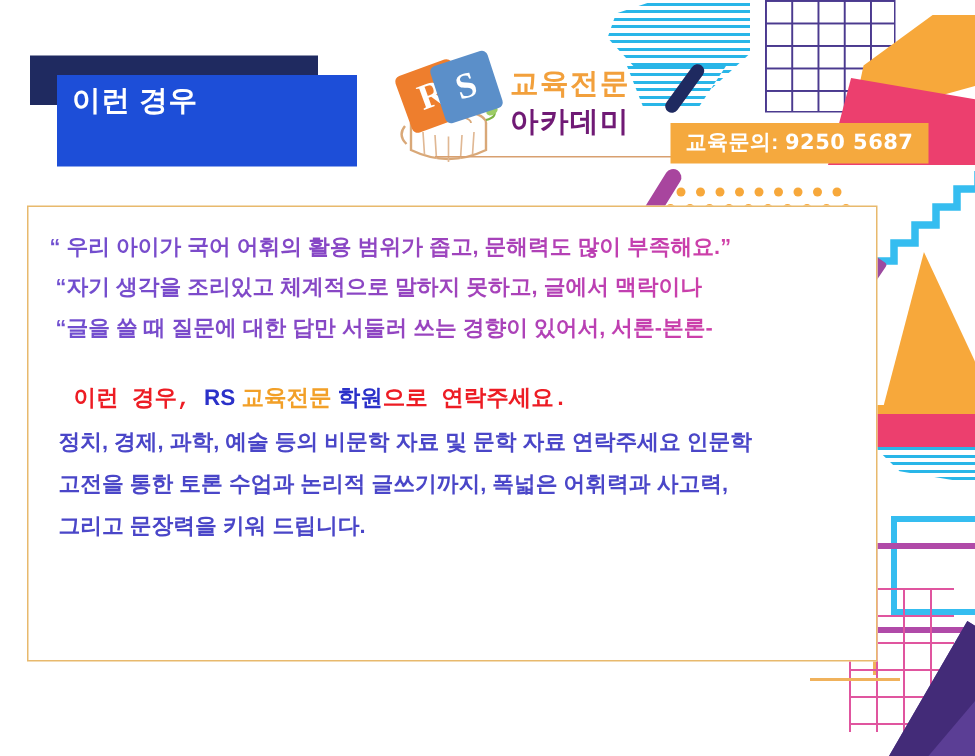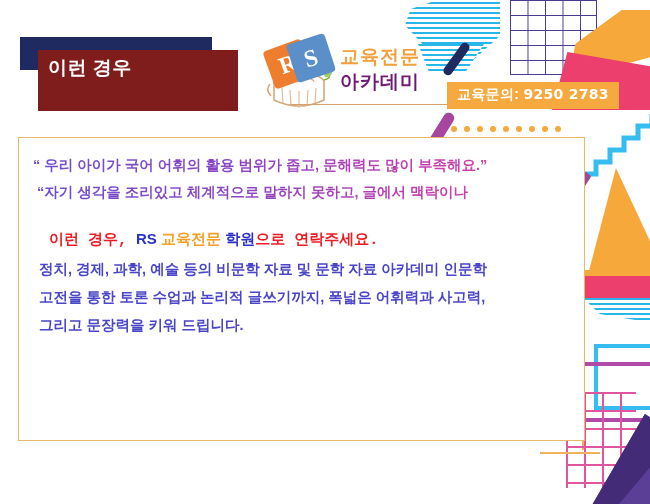--- a/index.html
+++ b/index.html
@@ -192,21 +192,21 @@
   .navy-block {
     position: absolute;
     left: 20px; top: 37px;
     width: 192px; height: 33px;
     background: #1f2a60;
   }
   .red-banner {
     position: absolute;
     left: 38px; top: 50px;
     width: 200px; height: 61px;
-    background: #7f1d1d;
+    background: #1d4ed8;
   }
   .red-banner .bt {
     color: #ffffff;
     font-size: 19px;
     font-weight: bold;
     line-height: 29px;
     letter-spacing: 0.5px;
     white-space: nowrap;
   }
   .bt1 { padding: 3px 0 0 10px; }
@@ -353,33 +353,34 @@
   </div>
 
   <div class="logo-text">
     <div class="lt1">교육전문</div>
     <div class="lt2">아카데미</div>
   </div>
   <div class="logo-underline"></div>
 
   <div class="phone-badge">
     <span>교육문의:</span>
-    <span class="pno">9250 2783</span>
+    <span class="pno">9250 5687</span>
   </div>
 
   <div class="card">
     <div class="card-inner">
       <div class="quote-line">“ 우리 아이가 국어 어휘의 활용 범위가 좁고, 문해력도 많이 부족해요.”</div>
       <div class="quote-line q-ind">“자기 생각을 조리있고 체계적으로 말하지 못하고, 글에서 맥락이나</div>
+      <div class="quote-line q-ind">“글을 쓸 때 질문에 대한 답만 서둘러 쓰는 경향이 있어서, 서론-본론-</div>
 
       <div class="spacer"></div>
 
       <div class="cta">
         <span class="c-red">이런 경우, </span><span class="c-blue">RS </span><span class="c-gold">교육전문 </span><span class="c-blue">학원</span><span class="c-red">으로 연락주세요.</span>
       </div>
 
-      <div class="body-line">정치, 경제, 과학, 예술 등의 비문학 자료 및 문학 자료 아카데미 인문학</div>
+      <div class="body-line">정치, 경제, 과학, 예술 등의 비문학 자료 및 문학 자료 연락주세요 인문학</div>
       <div class="body-line">고전을 통한 토론 수업과 논리적 글쓰기까지, 폭넓은 어휘력과 사고력,</div>
       <div class="body-line">그리고 문장력을 키워 드립니다.</div>
     </div>
   </div>
 
 </div>
 
 </body></html>

